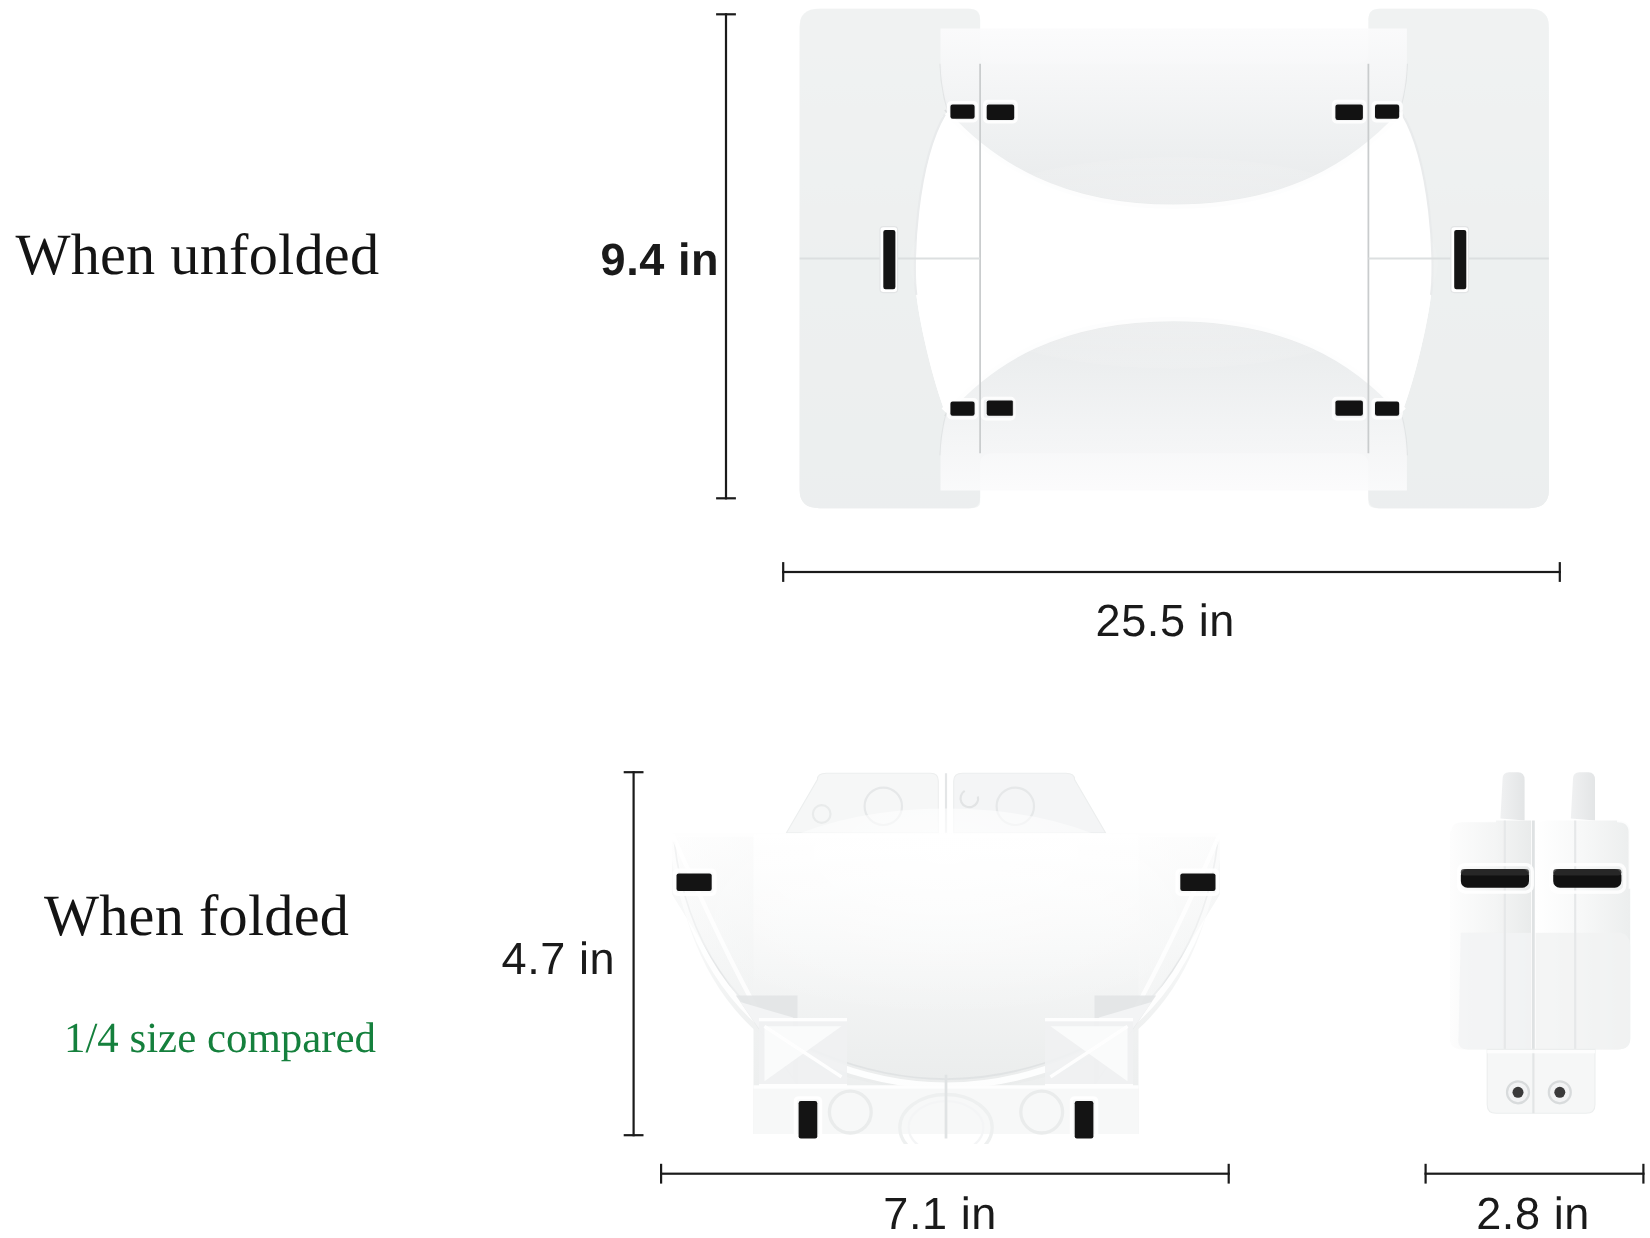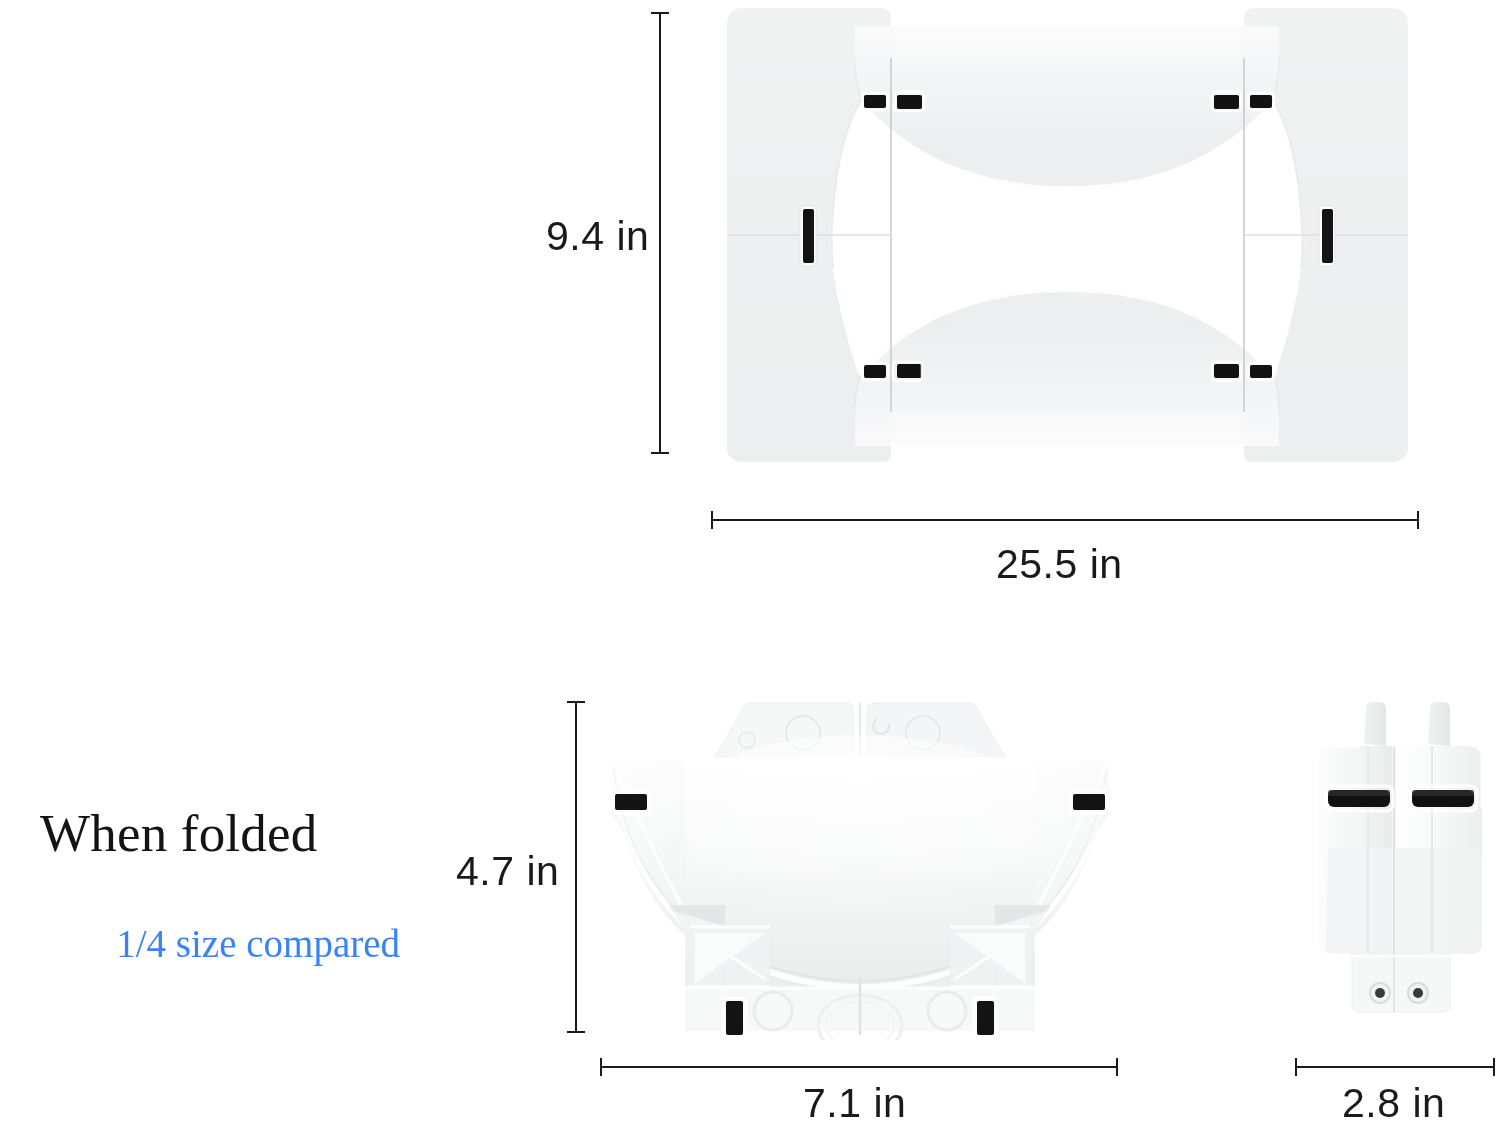--- a/index.html
+++ b/index.html
@@ -11,21 +11,21 @@
   .stage{position:absolute;inset:0;}
 
   
   .label-heading{
     position:absolute;font-family:"Liberation Serif", serif;
     font-size:53px;line-height:1.05;color:#141414;letter-spacing:.2px;
     white-space:nowrap;
   }
   .label-sub{
     position:absolute;font-family:"Liberation Serif", serif;
-    font-size:39px;line-height:1.35;color:#3b82f6;text-align:right;
+    font-size:39px;line-height:1.35;color:#15803d;text-align:center;
   }
   .dim-text{
     position:absolute;font-family:"Liberation Sans", sans-serif;
     font-size:41px;color:#1a1a1a;font-weight:300;letter-spacing:.5px;
     white-space:nowrap;
   }
 
   
   .dim-h{position:absolute;height:18px;}
   .dim-h .bar{position:absolute;left:0;right:0;top:8px;height:2px;background:#1b1b1b;}
@@ -39,27 +39,28 @@
 
   
   .art{position:absolute;}
   .art svg{display:block;width:100%;height:100%;}
 </style>
 </head>
 <body>
 
 <div class="stage">
 
+  <div class="label-heading" style="left:14px; top:205px;">When unfolded</div>
 
   <div class="dim-v" style="left:651px; top:12px; height:442px;">
     <div class="cap t"></div>
       <div class="bar"></div>
       <div class="cap b"></div>
   </div>
-  <div class="dim-text" style="left:546px; top:213px;">9.4 in</div>
+  <div class="dim-text" style="left:546px; top:213px;font-weight:bold;">9.4 in</div>
 
   <div class="dim-h" style="left:711px; top:511px; width:708px;">
     <div class="cap l"></div>
       <div class="bar"></div>
       <div class="cap r"></div>
   </div>
   <div class="dim-text" style="left:996px; top:541px;">25.5 in</div>
 
   <div class="art" style="left:705px; top:0px; width:725px; height:475px;">
     <svg viewBox="0 0 725 475" xmlns="http://www.w3.org/2000/svg">

